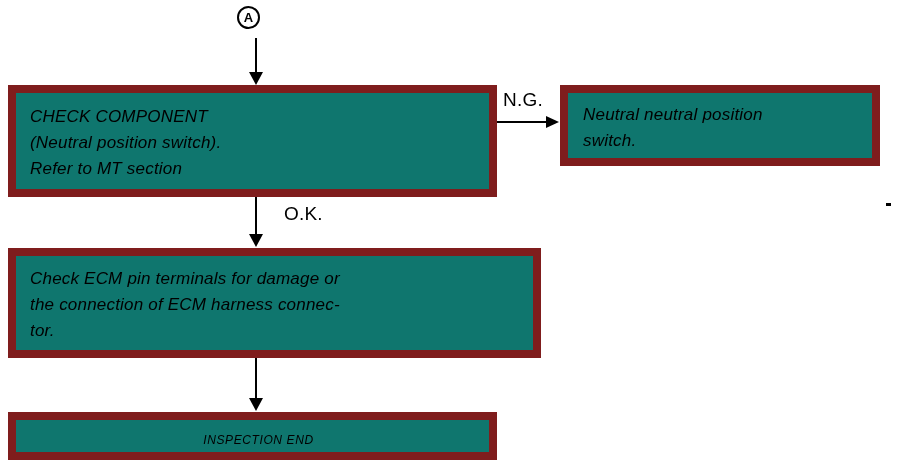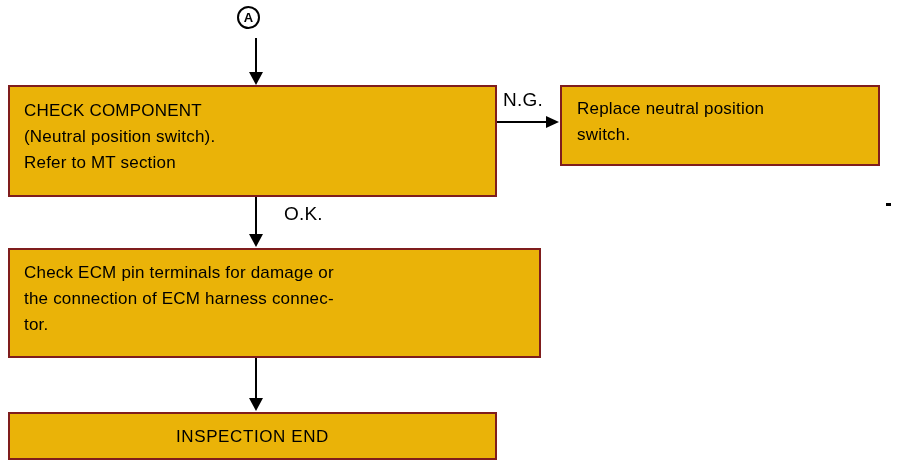--- a/index.html
+++ b/index.html
@@ -14,22 +14,23 @@
   #canvas {
     position: relative;
     width: 912px;
     height: 470px;
     background: #ffffff;
     overflow: hidden;
   }
   .box {
     position: absolute;
     box-sizing: border-box;
-    border: 2px solid #7f1d1d;
-    background: #eab308;
+    border: 8px solid #7f1d1d;
+    background: #0f766e;
+    font-style: italic;
   }
   .box-text {
     position: absolute;
     font-size: 17px;
     line-height: 26px;
     letter-spacing: 0.2px;
     white-space: pre-line;
     color: #000000;
   }
   .edge-label {
@@ -78,21 +79,21 @@
     line-height: 1;
     background: #ffffff;
   }
   .speck {
     position: absolute;
     background: #000000;
   }
   .centered {
     position: absolute;
     text-align: center;
-    font-size: 17px;
+    font-size: 12px;
     letter-spacing: 0.6px;
   }
 </style>
 </head>
 <body>
 
 <div id="canvas">
 
   <div class="conn-circle" style="left:237px; top:6px; width:23px; height:23px;">
     <span>A</span>
@@ -105,21 +106,21 @@
     <div class="box-text" style="left:14px; top:11px; width:455px;">CHECK COMPONENT
 (Neutral position switch).
 Refer to MT section</div>
   </div>
 
   <div class="hline" style="left:497px; top:121px; width:53px;"></div>
   <div class="arrow-right" style="left:546px; top:116px;"></div>
   <div class="edge-label" style="left:503px; top:89px;">N.G.</div>
 
   <div class="box" style="left:560px; top:85px; width:320px; height:81px;">
-    <div class="box-text" style="left:15px; top:9px; width:295px;">Replace neutral position
+    <div class="box-text" style="left:15px; top:9px; width:295px;">Neutral neutral position
 switch.</div>
   </div>
 
   <div class="speck" style="left:886px; top:203px; width:5px; height:3px;"></div>
 
   <div class="vline" style="left:255px; top:197px; height:40px;"></div>
   <div class="arrow-down" style="left:249px; top:234px;"></div>
   <div class="edge-label" style="left:284px; top:203px;">O.K.</div>
 
   <div class="box" style="left:8px; top:248px; width:533px; height:110px;">

